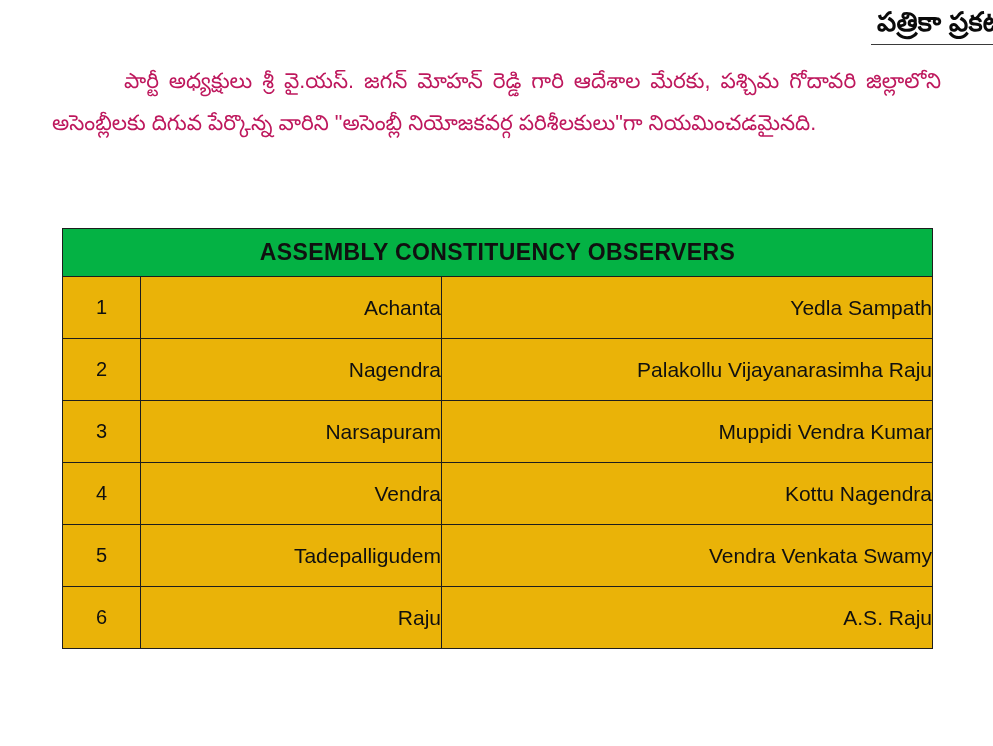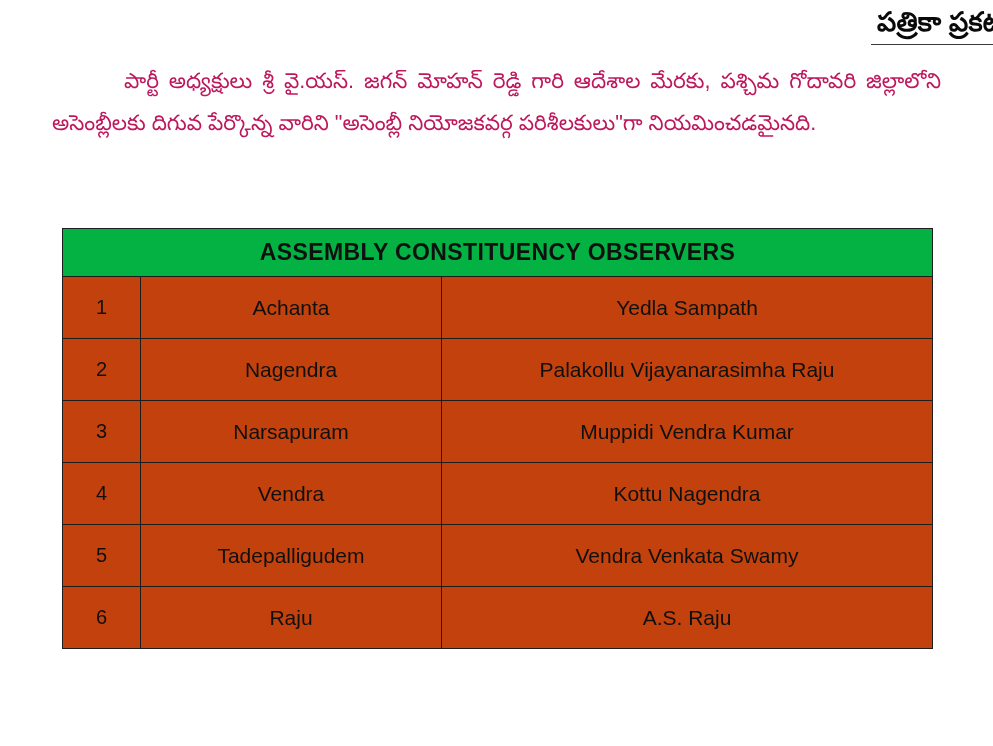--- a/index.html
+++ b/index.html
@@ -52,21 +52,21 @@
   .table-wrap {
     position: absolute;
     left: 62px;
     top: 228px;
     width: 871px;
   }
   table.observers {
     width: 100%;
     border-collapse: collapse;
     table-layout: fixed;
-    background: #c2410c;
+    background: #eab308;
   }
   table.observers td,
   table.observers th {
     border: 1.6px solid #1d1d1d;
     padding: 0;
     vertical-align: middle;
   }
 
   .banner-cell {
     background: #04b244;
@@ -94,21 +94,21 @@
 
   td.cell-sno {
     height: 61px;
     text-align: center;
     font-size: 20px;
     color: #101010;
   }
   td.cell-const,
   td.cell-name {
     height: 61px;
-    text-align: center;
+    text-align: right;
     font-size: 21px;
     color: #101010;
     padding-left: 7px;
     border-radius: 19px;
   }
   td.cell-name { padding-left: 8px; }
 </style>
 </head>
 <body>
 

